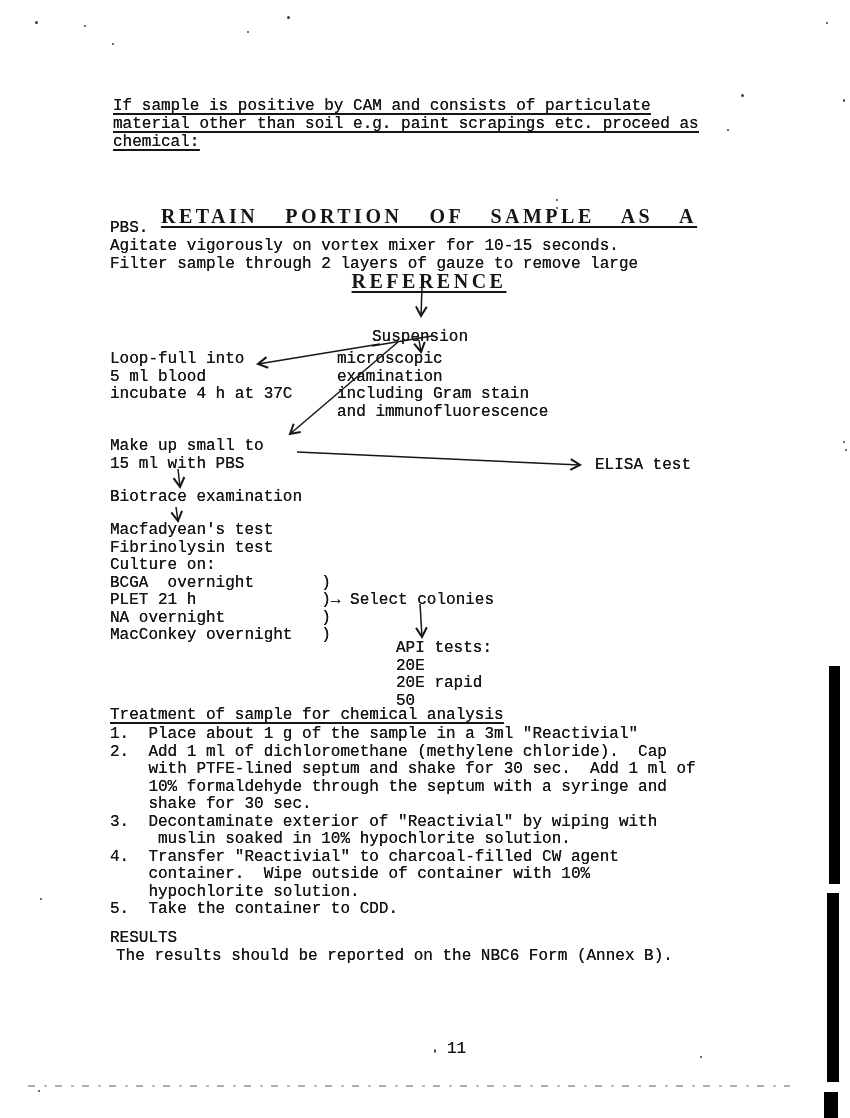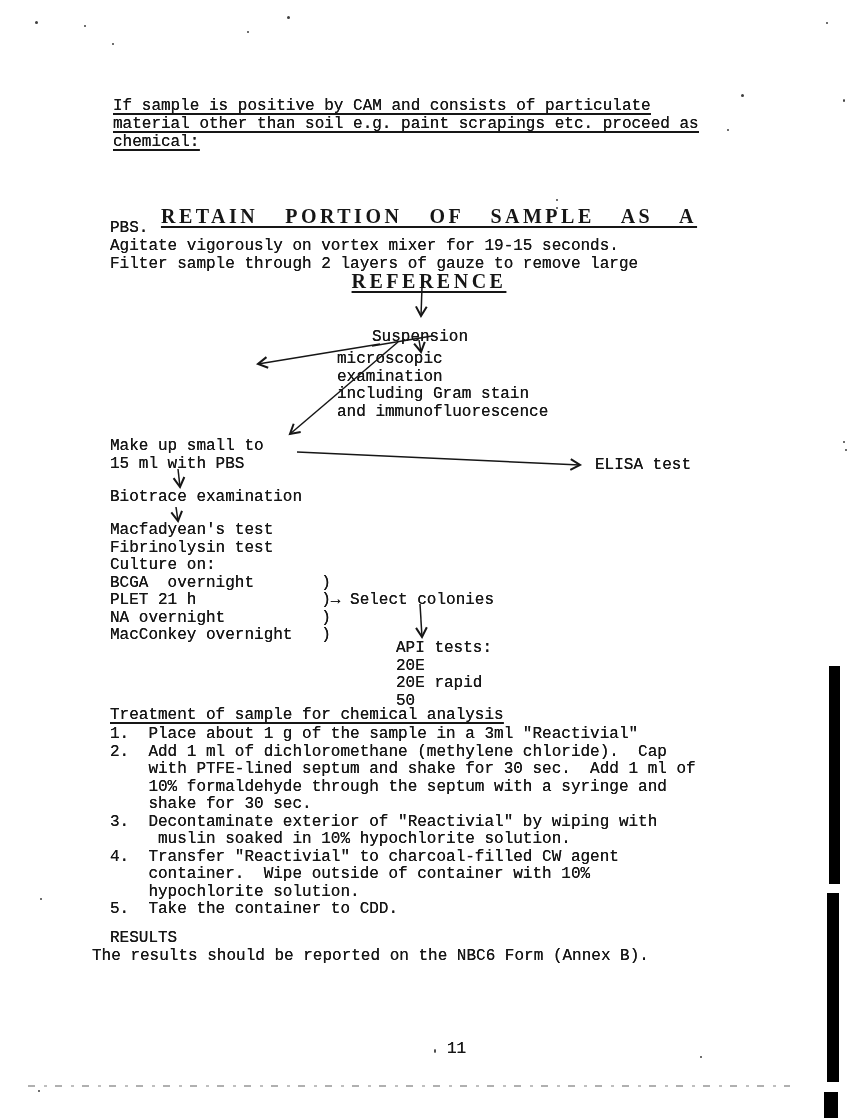--- a/index.html
+++ b/index.html
@@ -27,24 +27,25 @@
 
 <div class="page">
 
   <div class="mono lh18 u" style="left:113px;top:97px"><div class="tline">If sample is positive by CAM and consists of particulate</div><div class="tline">material other than soil e.g. paint scrapings etc. proceed as</div><div class="tline">chemical:</div></div>
 
   <div class="heading">
     <div class="hline">RETAIN  PORTION  OF  SAMPLE  AS  A</div>
     <div class="hline">REFERENCE</div>
   </div>
 
-  <div class="mono lh18" style="left:110px;top:219px"><div class="tline">PBS.</div><div class="tline">Agitate vigorously on vortex mixer for 19-15 seconds.</div><div class="tline">Filter sample through 2 layers of gauze to remove large</div></div>
+  <div class="mono lh18" style="left:110px;top:219px"><div class="tline">PBS.</div><div class="tline">Agitate vigorously on vortex mixer for 10-15 seconds.</div><div class="tline">Filter sample through 2 layers of gauze to remove large</div></div>
 
   <div class="mono" style="left:372px;top:329px">Suspension</div>
 
+  <div class="mono" style="left:110px;top:351px"><div class="tline">Loop-full into</div><div class="tline">5 ml blood</div><div class="tline">incubate 4 h at 37C</div></div>
 
   <div class="mono" style="left:337px;top:351px"><div class="tline">microscopic</div><div class="tline">examination</div><div class="tline">including Gram stain</div><div class="tline">and immunofluorescence</div></div>
 
   <div class="mono" style="left:110px;top:438px"><div class="tline">Make up small to</div><div class="tline">15 ml with PBS</div></div>
 
   <div class="mono" style="left:595px;top:457px">ELISA test</div>
 
   <div class="mono" style="left:110px;top:489px">Biotrace examination</div>
 
   <div class="mono" style="left:110px;top:522px"><div class="tline">Macfadyean's test</div><div class="tline">Fibrinolysin test</div><div class="tline">Culture on:</div><div class="tline">BCGA  overnight       )</div><div class="tline">PLET 21 h             )→ Select colonies</div><div class="tline">NA overnight          )</div><div class="tline">MacConkey overnight   )</div></div>
@@ -68,21 +69,21 @@
       <path d="M176,507 L178,521" marker-end="url(#ah)"></path>
       <path d="M420,604 L422,637" marker-end="url(#ah)"></path>
     </g>
   </svg>
 
   <div class="mono u" style="left:110px;top:707px">Treatment of sample for chemical analysis</div>
 
   <div class="mono" style="left:110px;top:726px"><div class="tline">1.  Place about 1 g of the sample in a 3ml "Reactivial"</div><div class="tline">2.  Add 1 ml of dichloromethane (methylene chloride).  Cap</div><div class="tline">    with PTFE-lined septum and shake for 30 sec.  Add 1 ml of</div><div class="tline">    10% formaldehyde through the septum with a syringe and</div><div class="tline">    shake for 30 sec.</div><div class="tline">3.  Decontaminate exterior of "Reactivial" by wiping with</div><div class="tline">     muslin soaked in 10% hypochlorite solution.</div><div class="tline">4.  Transfer "Reactivial" to charcoal-filled CW agent</div><div class="tline">    container.  Wipe outside of container with 10%</div><div class="tline">    hypochlorite solution.</div><div class="tline">5.  Take the container to CDD.</div></div>
 
   <div class="mono" style="left:110px;top:930px">RESULTS</div>
-  <div class="mono" style="left:92px;top:948px">The results should be reported on the NBC6 Form (Annex B).</div>
+  <div class="mono" style="left:116px;top:948px">The results should be reported on the NBC6 Form (Annex B).</div>
 
   <div class="mono pagenum">11</div>
 
   <div class="bar" style="left:829px;top:666px;width:11px;height:218px"></div>
   <div class="bar" style="left:827px;top:893px;width:12px;height:189px"></div>
   <div class="bar" style="left:824px;top:1092px;width:14px;height:26px"></div>
 
   <div class="scanline"></div>
 
   <div class="speck" style="left:35px;top:21px;width:3px;height:3px"></div>

